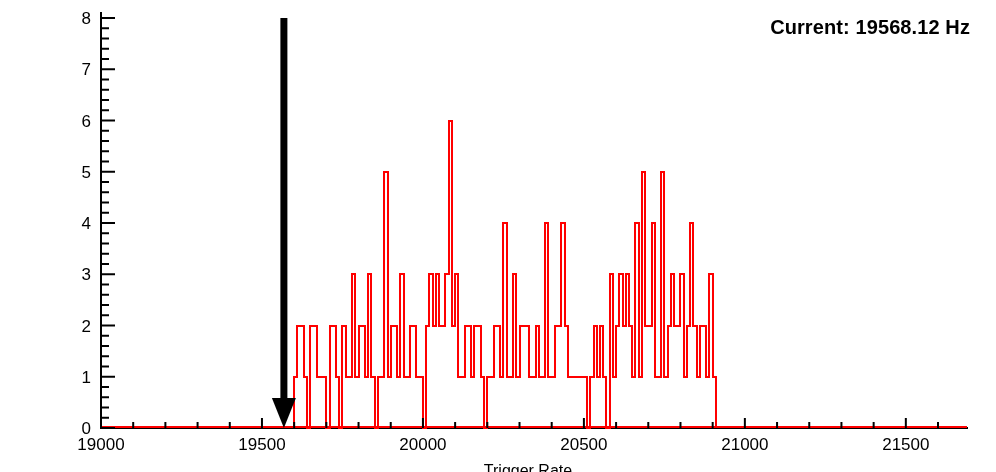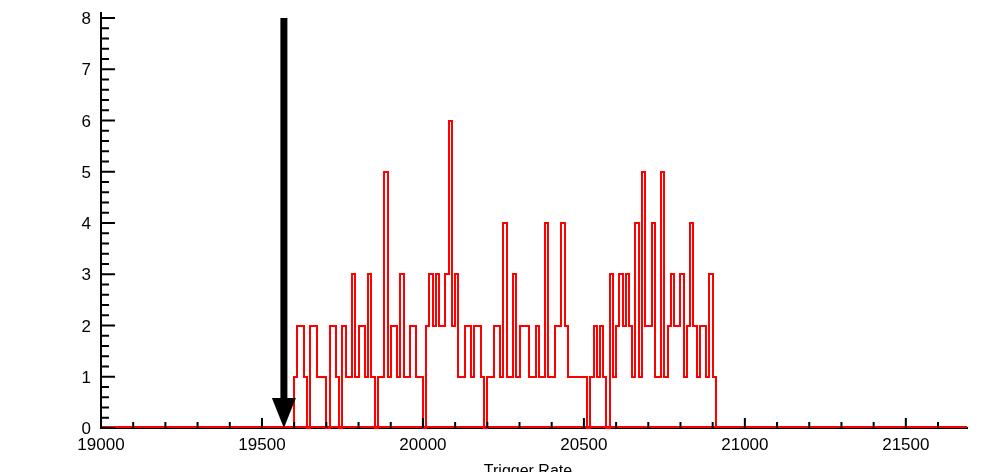--- a/index.html
+++ b/index.html
@@ -115,14 +115,15 @@
         <text x="101" y="450" text-anchor="middle" class="tick-label">19000</text>
         <text x="261.96654275092936" y="450" text-anchor="middle" class="tick-label">19500</text>
         <text x="422.9330855018587" y="450" text-anchor="middle" class="tick-label">20000</text>
         <text x="583.899628252788" y="450" text-anchor="middle" class="tick-label">20500</text>
         <text x="744.8661710037175" y="450" text-anchor="middle" class="tick-label">21000</text>
         <text x="905.8327137546469" y="450" text-anchor="middle" class="tick-label">21500</text>
         <text x="528" y="476" text-anchor="middle" class="axis-title">Trigger Rate</text>
       </g>
   </svg>
 
+  <div id="stat-title">Current: 19568.12 Hz</div>
 
 </div>
 
 </body></html>

